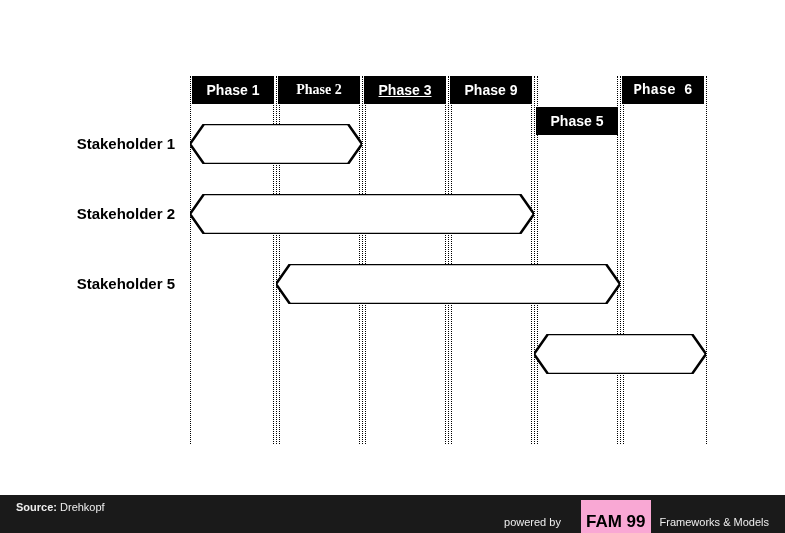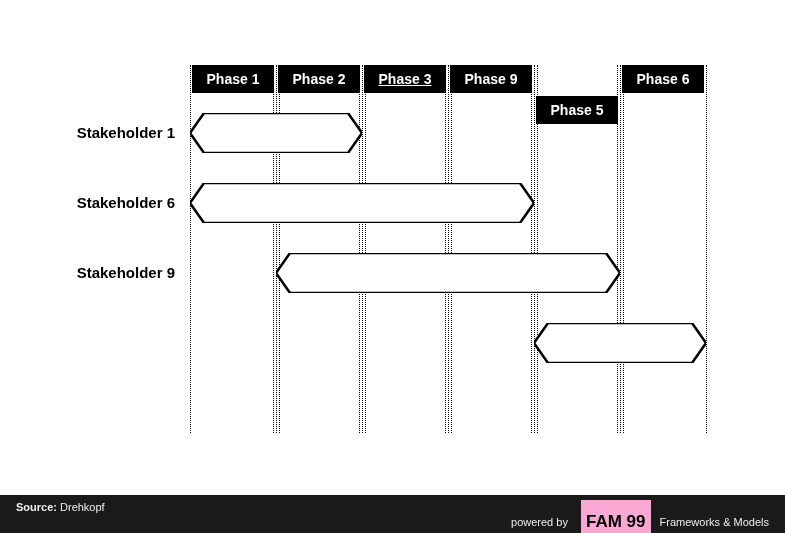--- a/index.html
+++ b/index.html
@@ -1,64 +1,64 @@
 <!DOCTYPE html>
 <html><head>
 <meta charset="utf-8">
 <style>
 html,body{margin:0;padding:0;width:785px;height:533px;background:#fff;font-family:Arial,Helvetica,sans-serif;position:relative}
-#chart-wrap{position:absolute;left:0;top:5px;width:742px;height:490px}
+#chart-wrap{position:absolute;left:0;top:16px;width:742px;height:490px}
 .col-line{position:absolute;top:60px;height:368px;border-left:1px dotted #000}
 .phase-header{position:absolute;box-sizing:border-box;top:60px;height:28px;background:#000;color:#fff;font-weight:bold;font-size:14px;line-height:28px;text-align:center}
 .stakeholder-label{position:absolute;left:0;width:175px;text-align:right;font-weight:bold;font-size:15px}
 .bar-svg{position:absolute}
 #footer{position:absolute;left:0;bottom:0;width:785px;height:38px;background:#1a1a1a;color:#eee;font-size:11px}
 #footer .left{position:absolute;left:16px;top:6px}
 #footer .left .label{font-weight:bold}
 #footer .right{position:absolute;right:16px;top:5px}
-#footer .right .powered{display:inline-block;vertical-align:middle;margin-right:10px}
+#footer .right .powered{display:inline-block;vertical-align:middle;margin-right:17px}
 #footer .right .fam-badge{display:inline-block;vertical-align:middle;background:#f9a8d4;color:#000;font-weight:bold;padding:12px 5px;font-size:17px;margin-right:6px}
 #footer .right .fw{display:inline-block;vertical-align:middle}
 </style>
 </head>
 <body>
 
 <div id="chart-wrap">
     <div class="col-line" style="left: 190px;"></div>
     <div class="phase-header" style="left: 192px; width: 82px;">Phase 1</div>
     <div class="col-line" style="left: 276px;"></div>
-    <div class="phase-header" style="left: 278px; width: 82px;">Phase 2</div>
+    <div class="phase-header" style="left: 278px; width: 82px; font-family: Liberation Serif, serif;">Phase 2</div>
     <div class="col-line" style="left: 362px;"></div>
     <div class="phase-header" style="left: 364px; width: 82px; text-decoration: underline;">Phase 3</div>
     <div class="col-line" style="left: 448px;"></div>
     <div class="phase-header" style="left: 450px; width: 82px;">Phase 9</div>
     <div class="col-line" style="left: 534px;"></div>
     <div class="phase-header" style="left: 536px; width: 82px; margin-top: 31px;">Phase 5</div>
     <div class="col-line" style="left: 620px;"></div>
-    <div class="phase-header" style="left: 622px; width: 82px;">Phase 6</div>
+    <div class="phase-header" style="left: 622px; width: 82px; font-family: Liberation Mono, monospace;">Phase 6</div>
     <div class="col-line" style="left: 706px;"></div>
     <div class="col-line" style="left: 273px;"></div>
     <div class="col-line" style="left: 279px;"></div>
     <div class="col-line" style="left: 359px;"></div>
     <div class="col-line" style="left: 365px;"></div>
     <div class="col-line" style="left: 445px;"></div>
     <div class="col-line" style="left: 451px;"></div>
     <div class="col-line" style="left: 531px;"></div>
     <div class="col-line" style="left: 537px;"></div>
     <div class="col-line" style="left: 617px;"></div>
     <div class="col-line" style="left: 623px;"></div>
     <div class="stakeholder-label" style="top: 119px;">Stakeholder 1</div>
     <svg class="bar-svg" width="172" height="40" style="left: 190px; top: 108px;">
       <polygon points="14,0 158,0 172,20 158,40 14,40 0,20" fill="#fff" stroke="#000" stroke-width="2.5"></polygon>
     </svg>
-    <div class="stakeholder-label" style="top: 189px;">Stakeholder 6</div>
+    <div class="stakeholder-label" style="top: 189px;">Stakeholder 2</div>
     <svg class="bar-svg" width="344" height="40" style="left: 190px; top: 178px;">
       <polygon points="14,0 330,0 344,20 330,40 14,40 0,20" fill="#fff" stroke="#000" stroke-width="2.5"></polygon>
     </svg>
-    <div class="stakeholder-label" style="top: 259px;">Stakeholder 9</div>
+    <div class="stakeholder-label" style="top: 259px;">Stakeholder 5</div>
     <svg class="bar-svg" width="344" height="40" style="left: 276px; top: 248px;">
       <polygon points="14,0 330,0 344,20 330,40 14,40 0,20" fill="#fff" stroke="#000" stroke-width="2.5"></polygon>
     </svg>
     <svg class="bar-svg" width="172" height="40" style="left: 534px; top: 318px;">
       <polygon points="14,0 158,0 172,20 158,40 14,40 0,20" fill="#fff" stroke="#000" stroke-width="2.5"></polygon>
     </svg>
   </div>
 
 <div id="footer">
   <div class="left">

